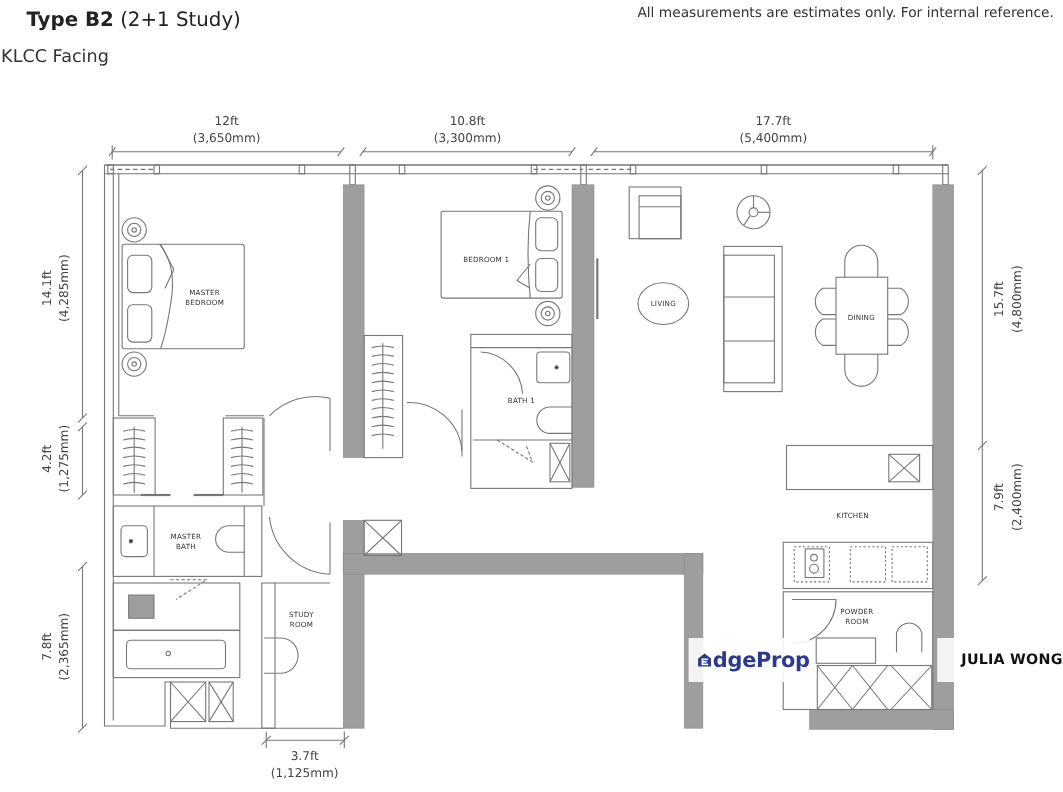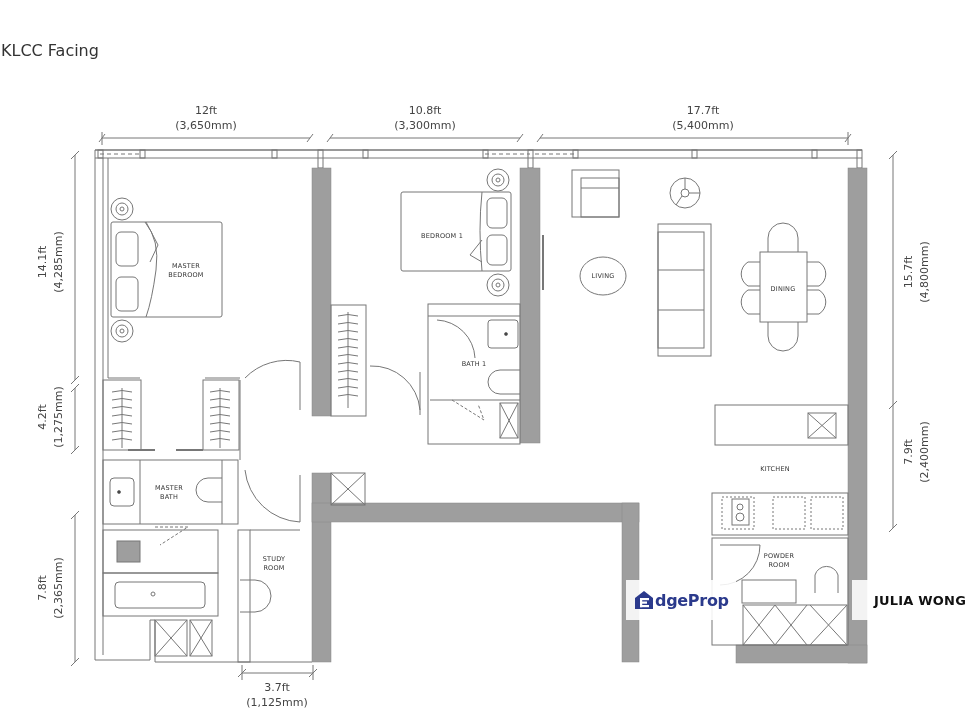--- a/index.html
+++ b/index.html
@@ -14,31 +14,35 @@
     .meta-note { font-size: 12.5px; line-height: 17px; color: #333; }
     .facing { position: absolute; left: 0; width: 966px; top: 41px; text-align: left;
               font-size: 16px; color: #333; }
     .facing span { position: relative; left: 1px; }
     svg.plan { position: absolute; left: 0; top: 0; }
     .dim-text { font-family: "DejaVu Sans", sans-serif; font-size: 11px; fill: #444; }
     .room-label { font-family: "DejaVu Sans", sans-serif; font-size: 6.5px; fill: #333; letter-spacing: 0.2px; }
     .watermark { position: absolute; top: 580px; height: 40px; background: rgba(255,255,255,0.88); display: flex; align-items: center; }
     .wm-left { left: 626px; width: 110px; padding-left: 8px; box-sizing: border-box; }
     .wm-right { left: 852px; width: 136px; justify-content: center; }
-    .brand-text { font-size: 16px; font-weight: bold; color: #2b3a8c; letter-spacing: -0.3px; }
+    .brand-text { font-size: 19px; font-weight: bold; color: #2b3a8c; letter-spacing: -0.3px; }
     .brand-house { width: 20px; height: 20px; margin-right: 1px; }
     .agent-name { font-size: 13px; font-weight: bold; color: #111; letter-spacing: 0.2px; }
   </style>
 </head>
 <body>
 
 <div class="title-block">
+  <div class="title-line">
+    <span class="title-strong">Type B2</span><span> (2+1 Study)</span>
+  </div>
 </div>
 
 <div class="meta-block">
+  <div class="meta-note">All measurements are estimates only. For internal reference.</div>
 </div>
 
 <div class="facing"><span>KLCC Facing</span></div>
 
 <svg class="plan" width="966" height="720" viewBox="0 0 966 720">
   <g fill="none" stroke="#777" stroke-width="1">
 
     <g>
       <line x1="102" y1="138" x2="310" y2="138"></line>
       <line x1="330" y1="138" x2="520" y2="138"></line>

